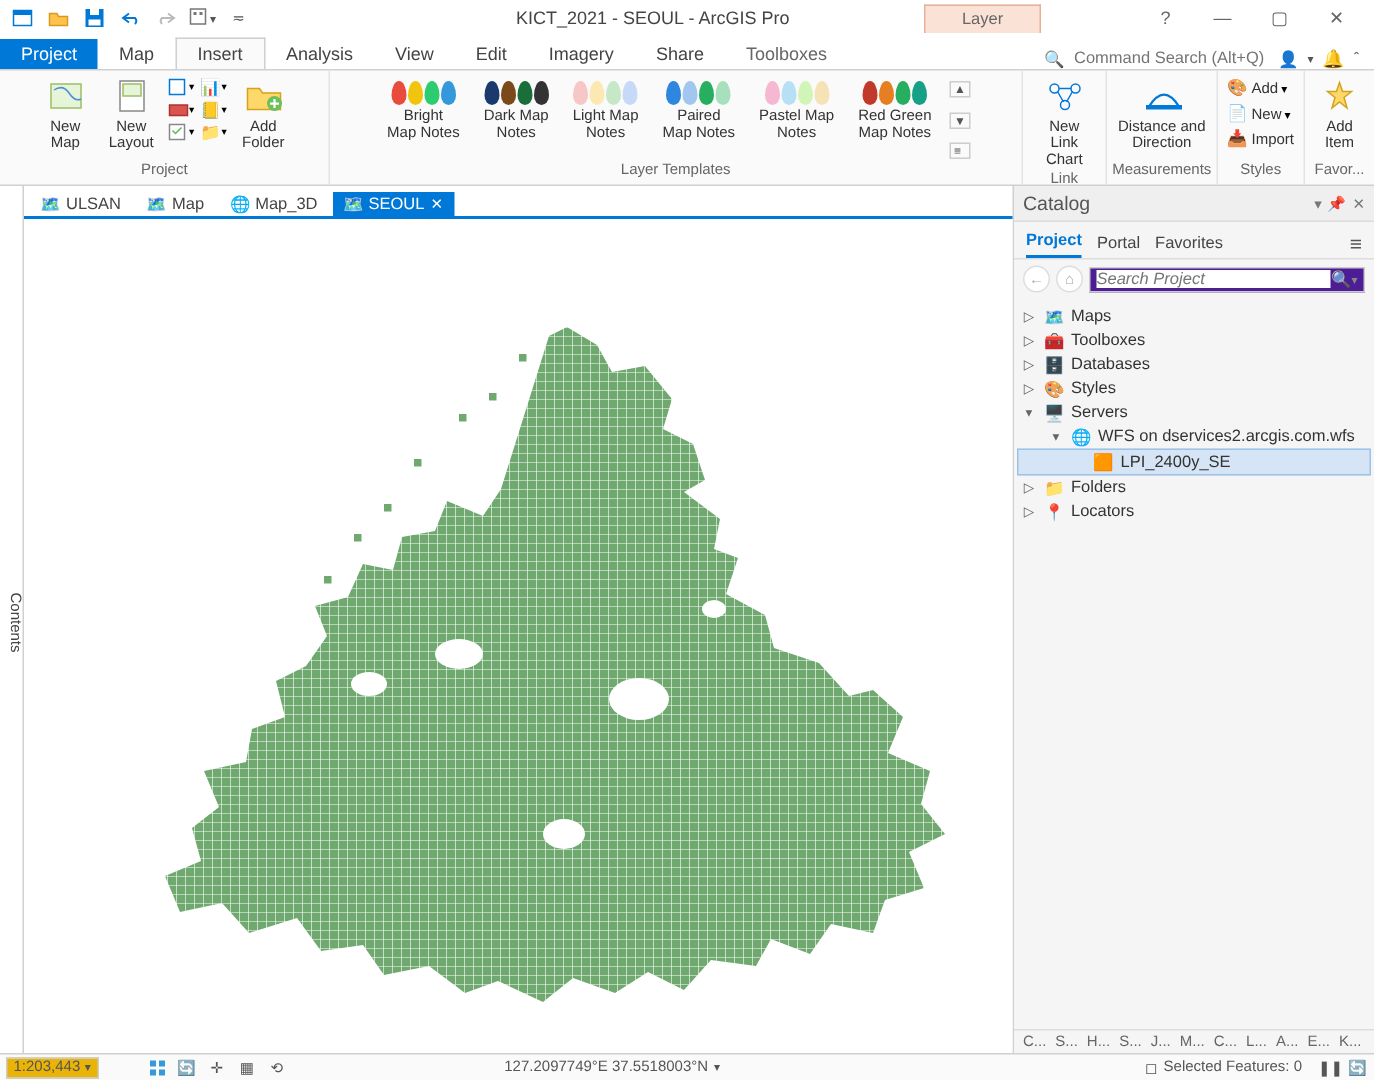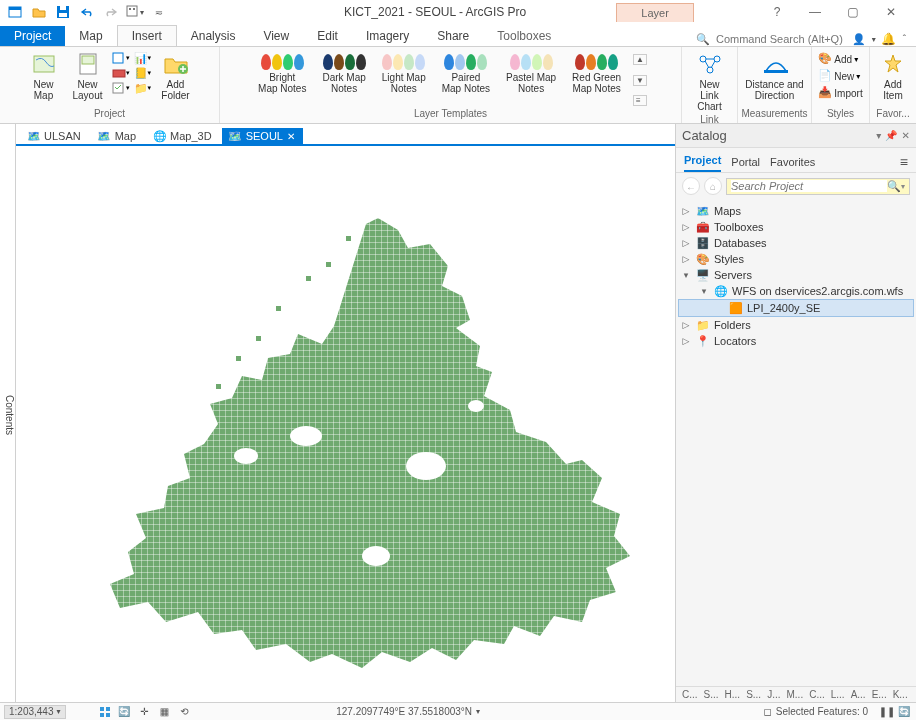--- a/index.html
+++ b/index.html
@@ -59,38 +59,38 @@
   
   .catalog { width:240px; display:flex; flex-direction:column; background:#f5f5f5;}
   .cat-title { padding:4px 6px; font-size:13px; color:#555; background:#efefef; border-bottom:1px solid #dcdcdc; display:flex; align-items:center;}
   .cat-title .pin-close { margin-left:auto; display:flex; gap:4px; font-size:10px; color:#777;}
   .cat-tabs { display:flex; gap:10px; padding:6px 8px 0 8px; font-size:11px; color:#444; border-bottom:1px solid #dcdcdc; align-items:flex-end;}
   .ctab { padding-bottom:4px; }
   .ctab.active { color:#0078d7; border-bottom:2px solid #0078d7; font-weight:600;}
   .cat-tabs .menu-ico { margin-left:auto; font-size:14px; color:#555; padding-bottom:2px;}
   .cat-search-row { display:flex; align-items:center; gap:4px; padding:4px 6px;}
   .back-btn, .home-btn { width:18px; height:18px; display:flex;align-items:center;justify-content:center; border:1px solid #ddd; border-radius:50%; color:#aaa; font-size:10px; background:#fff;}
-  .search-box { flex:1; border:1px solid #ccc; background:#fef9c3; display:flex; align-items:center; padding:1px 4px;}
+  .search-box { flex:1; border:1px solid #ccc; background:#4c1d95; display:flex; align-items:center; padding:1px 4px;}
   .search-box input { border:none; outline:none; flex:1; font-size:11px; font-style:italic; color:#888;}
   .tree { padding:4px 2px; font-size:11px; overflow:hidden;}
   .tnode { display:flex; align-items:center; gap:4px; padding:1px 2px; }
   .tw { width:12px; height:12px; display:flex; align-items:center; justify-content:center; color:#666; font-size:9px;}
   .tico { width:14px; height:14px; display:flex;align-items:center;justify-content:center;}
   .tlabel { color:#333; }
   .tnode.sel { background:#d5e5f5; border:1px solid #9cc2e6;}
   .indent1 { padding-left:20px; }
   .indent2 { padding-left:34px; }
 
   
   .cat-foot-tabs { margin-top:auto; display:flex; gap:6px; padding:2px 6px; font-size:10px; color:#666; border-top:1px solid #dcdcdc; overflow:hidden;}
   .cat-foot-tabs span { white-space:nowrap; }
 
   
   .status-bar { height:18px; background:#fafafa; border-top:1px solid #d0d0d0; display:flex; align-items:center; font-size:10px; color:#555; padding:0 4px; gap:6px;}
-  .scale-box { border:1px solid #ccc; background:#e5e5e5; padding:0 4px; display:flex; align-items:center; gap:3px; height:14px;}
+  .scale-box { border:1px solid #ccc; background:#eab308; padding:0 4px; display:flex; align-items:center; gap:3px; height:14px;}
   .sb-ico { width:14px; height:14px; display:flex;align-items:center;justify-content:center;}
   .coords { margin-left:auto; margin-right:auto; display:flex; align-items:center; gap:4px;}
   .sel-f { margin-left:auto; display:flex; align-items:center; gap:4px;}
 </style>
 </head>
 <body>
 
 <div class="title-bar">
   <div class="qat">
     <div class="qat-btn">

